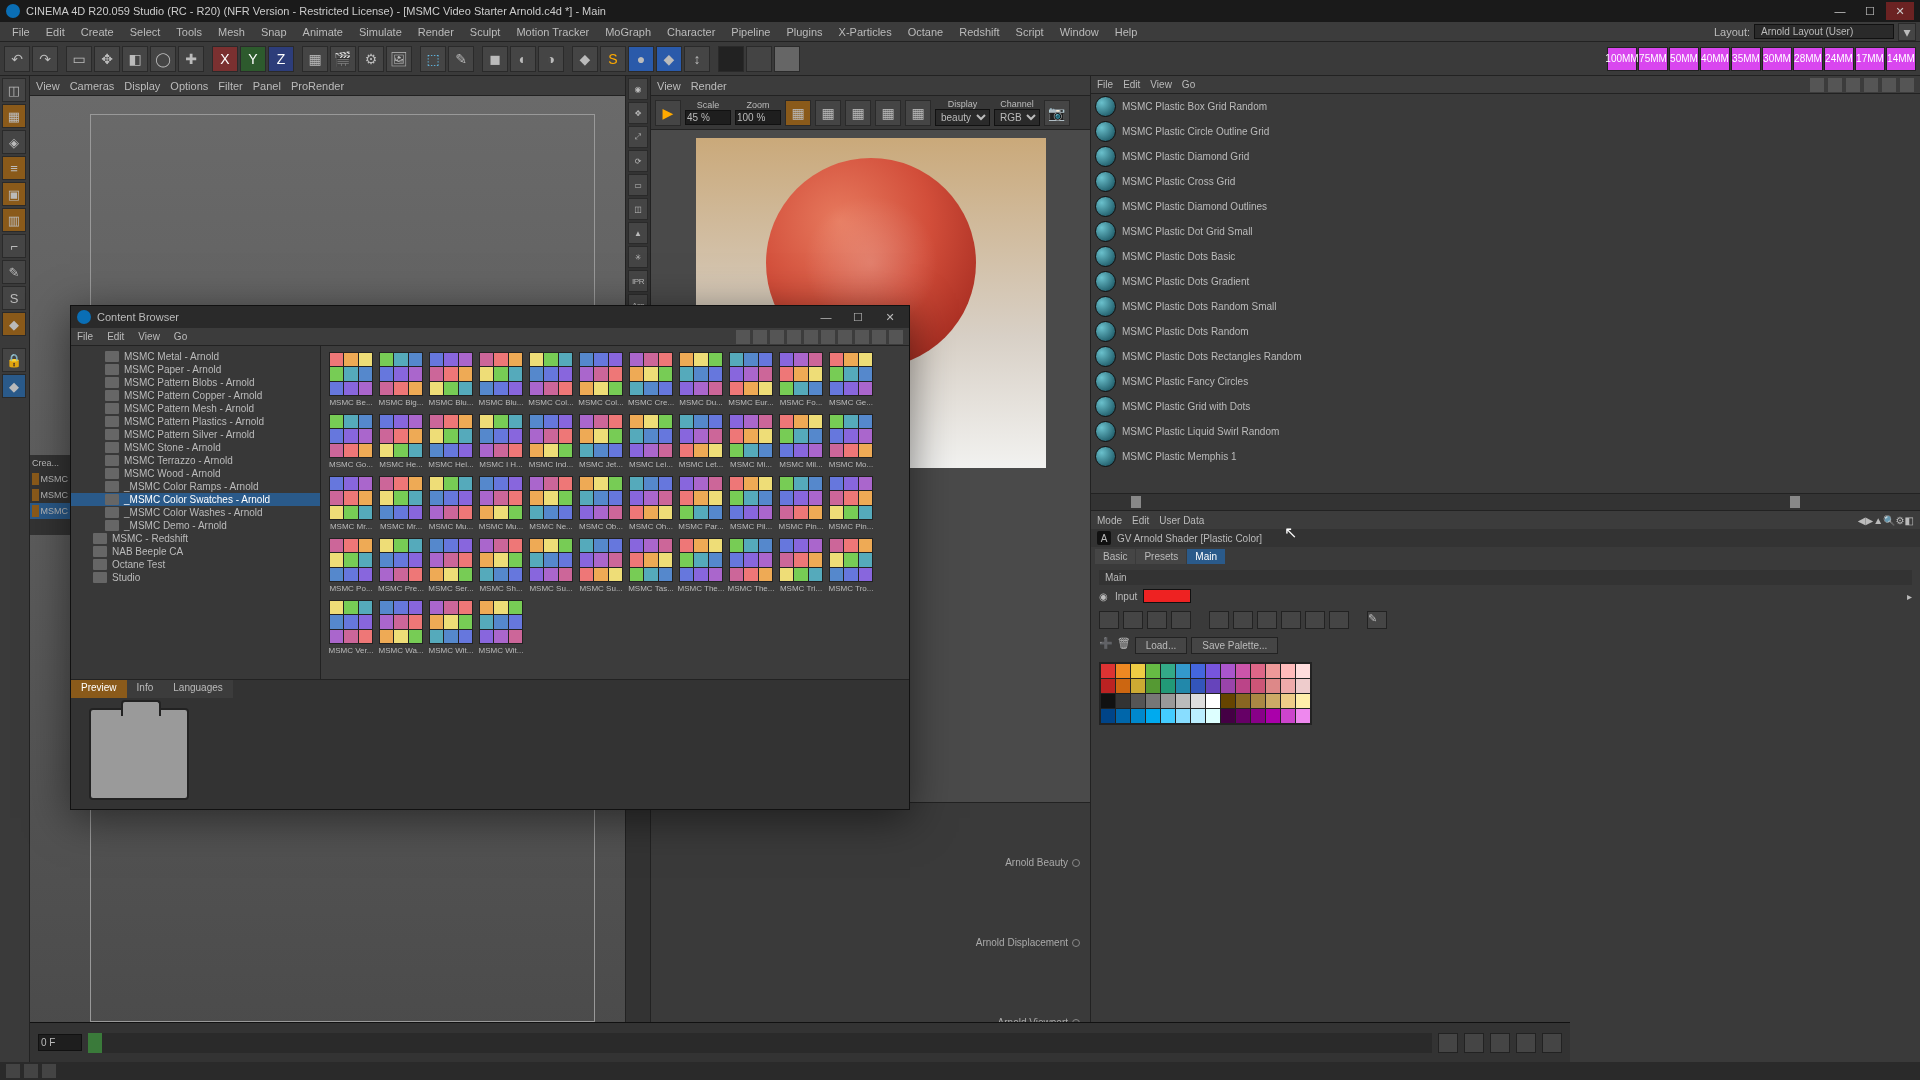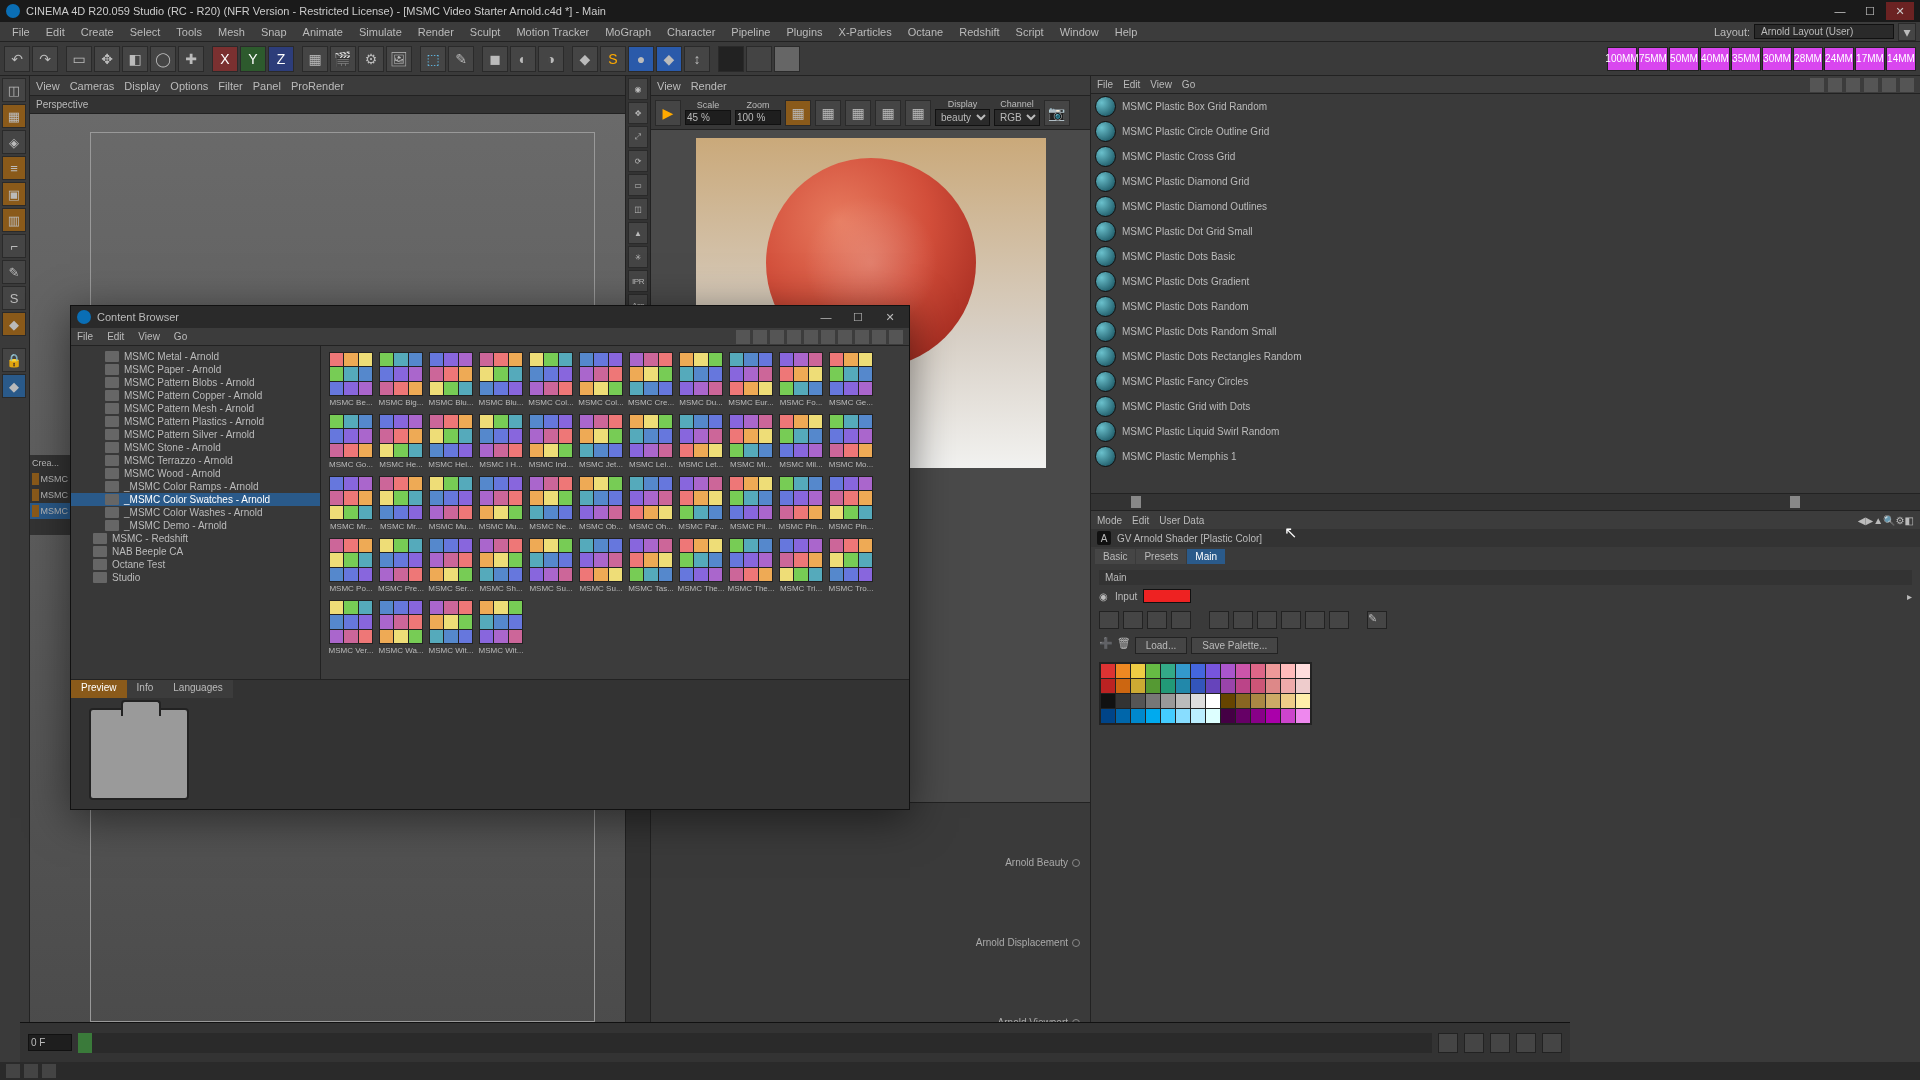--- a/index.html
+++ b/index.html
@@ -238,23 +238,20 @@
   <div class="viewport-col">
     <div class="vp-menu" id="vp-menu-host">
         <span class="m">View</span>
         <span class="m">Cameras</span>
         <span class="m">Display</span>
         <span class="m">Options</span>
         <span class="m">Filter</span>
         <span class="m">Panel</span>
         <span class="m">ProRender</span>
       </div>
-    <div class="vp-header">
-      <span>Perspective</span>
-    </div>
     <div class="vp-canvas">
       <div class="vp-3d">
         <div class="geo-frame"></div>
         <div style="position:relative">
           <div class="geo-cyl"></div>
           <div class="geo-ring" style="width:180px;height:180px;top:40px;left:40px;border-color:#ccc"></div>
           <div class="geo-ring" style="width:110px;height:110px;top:75px;left:75px;border-color:#ddd"></div>
         </div>
       </div>
     </div>
@@ -344,49 +341,49 @@
         <div class="mat-row">
           <div class="mat-thumb"></div>
           <div class="mat-name">MSMC Plastic Box Grid Random</div>
         </div>
         <div class="mat-row">
           <div class="mat-thumb"></div>
           <div class="mat-name">MSMC Plastic Circle Outline Grid</div>
         </div>
         <div class="mat-row">
           <div class="mat-thumb"></div>
+          <div class="mat-name">MSMC Plastic Diamond Grid</div>
+        </div>
+        <div class="mat-row">
+          <div class="mat-thumb"></div>
           <div class="mat-name">MSMC Plastic Cross Grid</div>
         </div>
         <div class="mat-row">
           <div class="mat-thumb"></div>
-          <div class="mat-name">MSMC Plastic Diamond Grid</div>
-        </div>
-        <div class="mat-row">
-          <div class="mat-thumb"></div>
           <div class="mat-name">MSMC Plastic Diamond Outlines</div>
         </div>
         <div class="mat-row">
           <div class="mat-thumb"></div>
           <div class="mat-name">MSMC Plastic Dot Grid Small</div>
         </div>
         <div class="mat-row">
           <div class="mat-thumb"></div>
           <div class="mat-name">MSMC Plastic Dots Basic</div>
         </div>
         <div class="mat-row">
           <div class="mat-thumb"></div>
           <div class="mat-name">MSMC Plastic Dots Gradient</div>
         </div>
         <div class="mat-row">
           <div class="mat-thumb"></div>
+          <div class="mat-name">MSMC Plastic Dots Random Small</div>
+        </div>
+        <div class="mat-row">
+          <div class="mat-thumb"></div>
           <div class="mat-name">MSMC Plastic Dots Random</div>
-        </div>
-        <div class="mat-row">
-          <div class="mat-thumb"></div>
-          <div class="mat-name">MSMC Plastic Dots Random Small</div>
         </div>
         <div class="mat-row">
           <div class="mat-thumb"></div>
           <div class="mat-name">MSMC Plastic Dots Rectangles Random</div>
         </div>
         <div class="mat-row">
           <div class="mat-thumb"></div>
           <div class="mat-name">MSMC Plastic Fancy Circles</div>
         </div>
         <div class="mat-row">
@@ -514,21 +511,21 @@
     </div>
   </div>
 </div>
 
 <div class="statusbar">
   <div class="sbx"></div>
   <div class="sbx"></div>
     <div class="sbx"></div>
 </div>
 
-<div class="timeline" style="position:absolute; bottom:18px; left:20px; right:350px;">
+<div class="timeline" style="position:absolute; bottom:18px; left:30px; right:350px;">
   <input class="frm" value="0 F" style="">
   <div class="track">
       <div class="mk"></div>
     </div>
   <div class="tl-btn"></div>
   <div class="tl-btn"></div>
   <div class="tl-btn"></div>
   <div class="tl-btn"></div>
   <div class="tl-btn"></div>
 </div>

